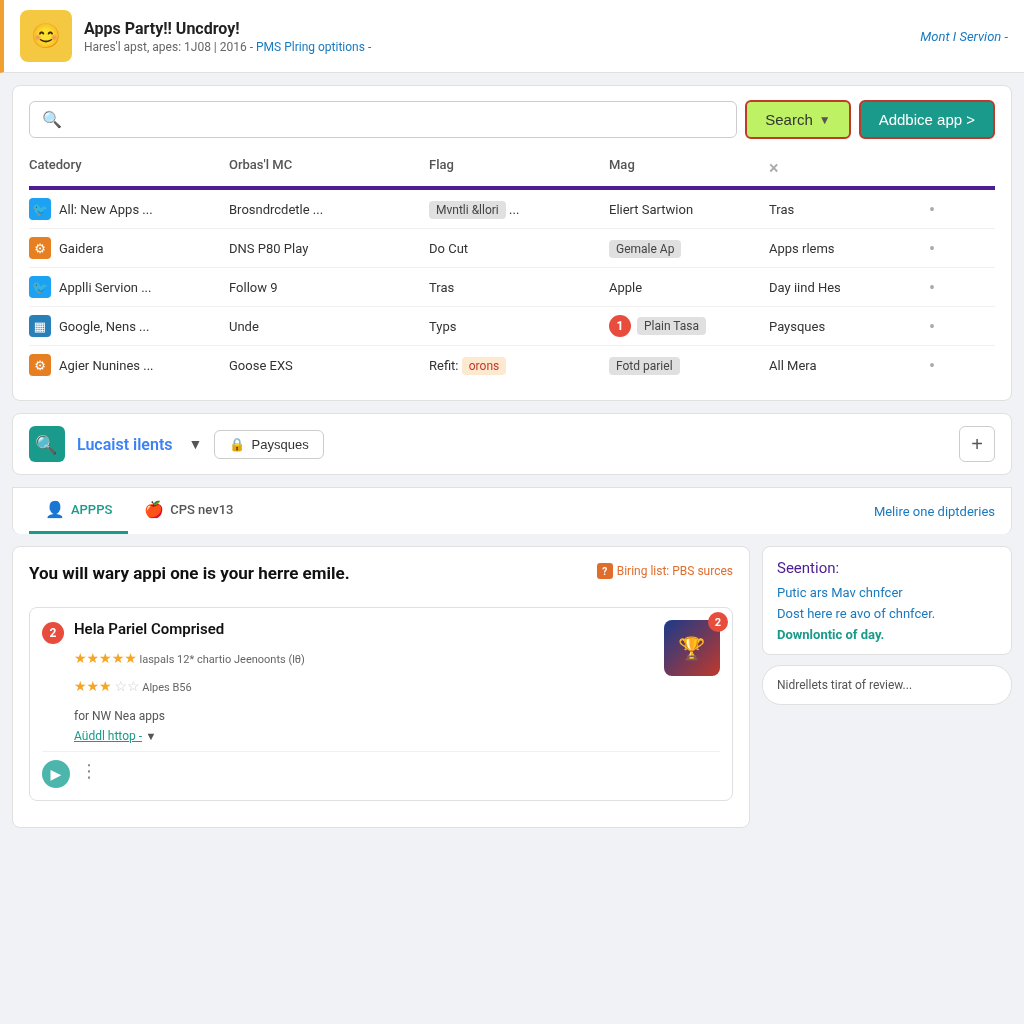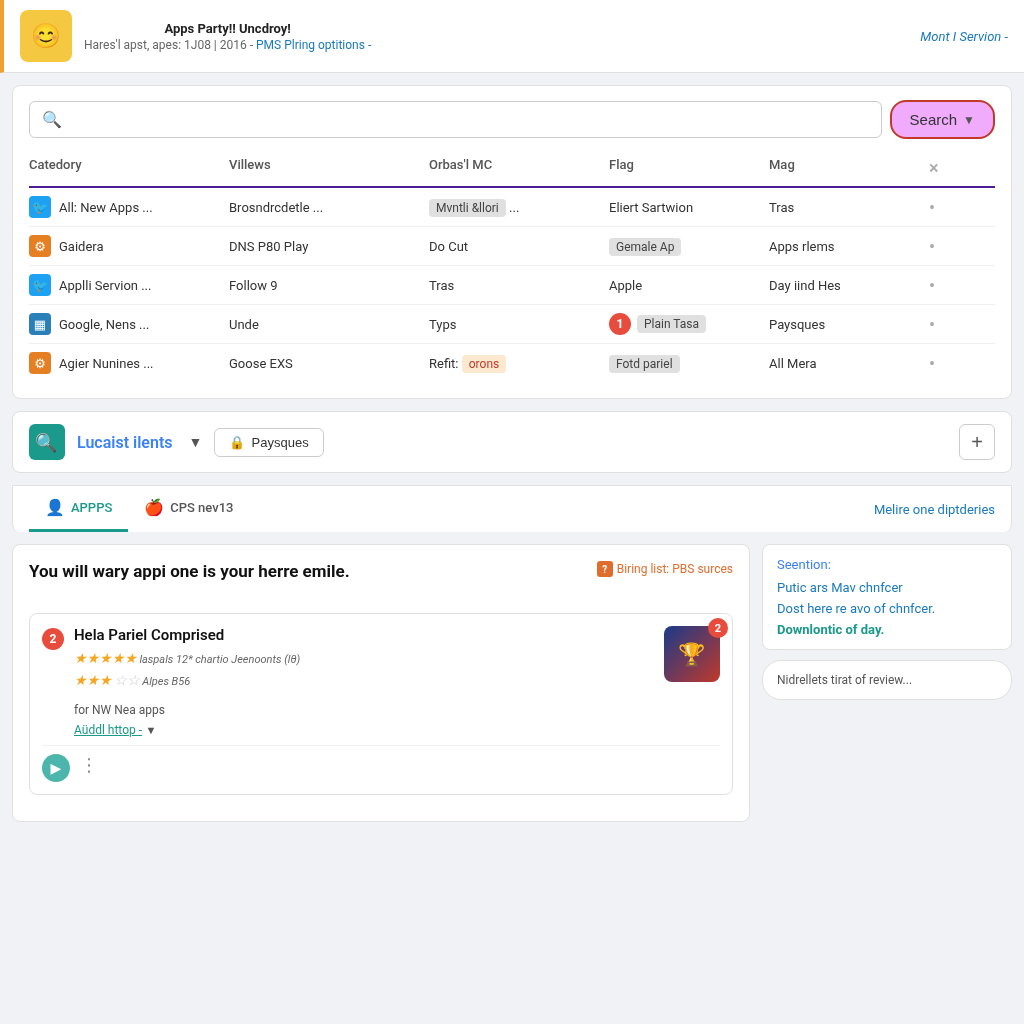--- a/index.html
+++ b/index.html
@@ -31,24 +31,23 @@
       width: 52px;
       height: 52px;
       background: #f5c842;
       border-radius: 8px;
       display: flex;
       align-items: center;
       justify-content: center;
       font-size: 24px;
     }
     .header-title {
-      font-size: 13px;
+      font-size: 16px;
       font-weight: 700;
       color: #222;
-      text-align: center;
     }
     .header-subtitle {
       font-size: 12px;
       color: #666;
       margin-top: 2px;
     }
     .header-subtitle a {
       color: #1a7abf;
       text-decoration: none;
     }
@@ -92,26 +91,26 @@
     }
     .search-icon-char {
       color: #888;
       font-size: 16px;
     }
     .search-dropdown-btn {
       display: flex;
       align-items: center;
       gap: 6px;
       border: 2.5px solid #c0392b;
-      border-radius: 16px;
+      border-radius: 6px;
       padding: 9px 18px;
       font-size: 15px;
       font-weight: 500;
       color: #333;
-      background: #f0abfc;
+      background: #bef264;
       cursor: pointer;
     }
     .search-dropdown-btn .chevron {
       font-size: 12px;
       color: #555;
     }
     .add-btn {
       background: #1a9a8a;
       color: white;
       border: 2.5px solid #c0392b;
@@ -124,21 +123,21 @@
     }
 
     
     .table-wrap {
       width: 100%;
     }
     .table-header {
       display: grid;
       grid-template-columns: 200px 200px 180px 160px 160px 30px;
       padding: 4px 0 8px;
-      border-bottom: 2px solid #4c1d95;
+      border-bottom: 4px solid #4c1d95;
       color: #555;
       font-size: 13px;
       font-weight: 500;
     }
     .table-row {
       display: grid;
       grid-template-columns: 200px 200px 180px 160px 160px 30px;
       padding: 8px 0;
       border-bottom: 1px solid #f0f0f0;
       align-items: center;
@@ -302,21 +301,21 @@
     .content-left {
       background: white;
       border-radius: 8px;
       border: 1px solid #e0e0e0;
       padding: 16px;
     }
     .content-title {
       font-size: 17px;
       font-weight: 700;
       color: #111;
-      margin-bottom: 20px;
+      margin-bottom: 12px;
     }
     .content-title-row {
       display: flex;
       align-items: flex-start;
       justify-content: space-between;
       margin-bottom: 12px;
     }
     .biring-link {
       color: #e06d2c;
       font-size: 12px;
@@ -370,22 +369,21 @@
       margin-top: 2px;
     }
     .app-name {
       font-size: 15px;
       font-weight: 600;
       color: #111;
     }
     .app-meta {
       font-size: 11px;
       color: #666;
-      margin-top: 6px;
-      font-style: italic;
+      margin-top: 12px;
     }
     .stars {
       color: #f5a623;
       font-size: 14px;
     }
     .stars-gray { color: #ccc; font-size: 14px; }
     .app-thumb {
       width: 56px;
       height: 56px;
       border-radius: 8px;
@@ -454,22 +452,22 @@
       flex-direction: column;
       gap: 10px;
     }
     .sidebar-card {
       background: white;
       border-radius: 8px;
       border: 1px solid #e0e0e0;
       padding: 12px 14px;
     }
     .sidebar-title {
-      font-size: 13px;
-      color: #3b82f6;
+      font-size: 15px;
+      color: #4c1d95;
       margin-bottom: 8px;
     }
     .sidebar-link {
       color: #1a7abf;
       font-size: 13px;
       display: block;
       margin-bottom: 6px;
       text-decoration: none;
       cursor: pointer;
     }
@@ -510,26 +508,26 @@
 
 <div class="search-section">
   <div class="search-bar-row">
     <div class="search-input-wrap">
       <span class="search-icon-char">🔍</span>
     </div>
     <button class="search-dropdown-btn">
       <span>Search</span>
       <span class="chevron">▼</span>
     </button>
+    <button class="add-btn">Addbice app &gt;</button>
   </div>
 
   <div class="table-wrap">
     <div class="table-header">
       <span>Catedory</span>
-      <span>Villews</span>
       <span>Orbas'l MC</span>
       <span>Flag</span>
       <span>Mag</span>
       <span class="close-btn">×</span>
     </div>
 
     <div class="table-row">
       <div class="cat-cell">
         <div class="cat-icon icon-twitter">🐦</div>
         <span>All: New Apps ...</span>

